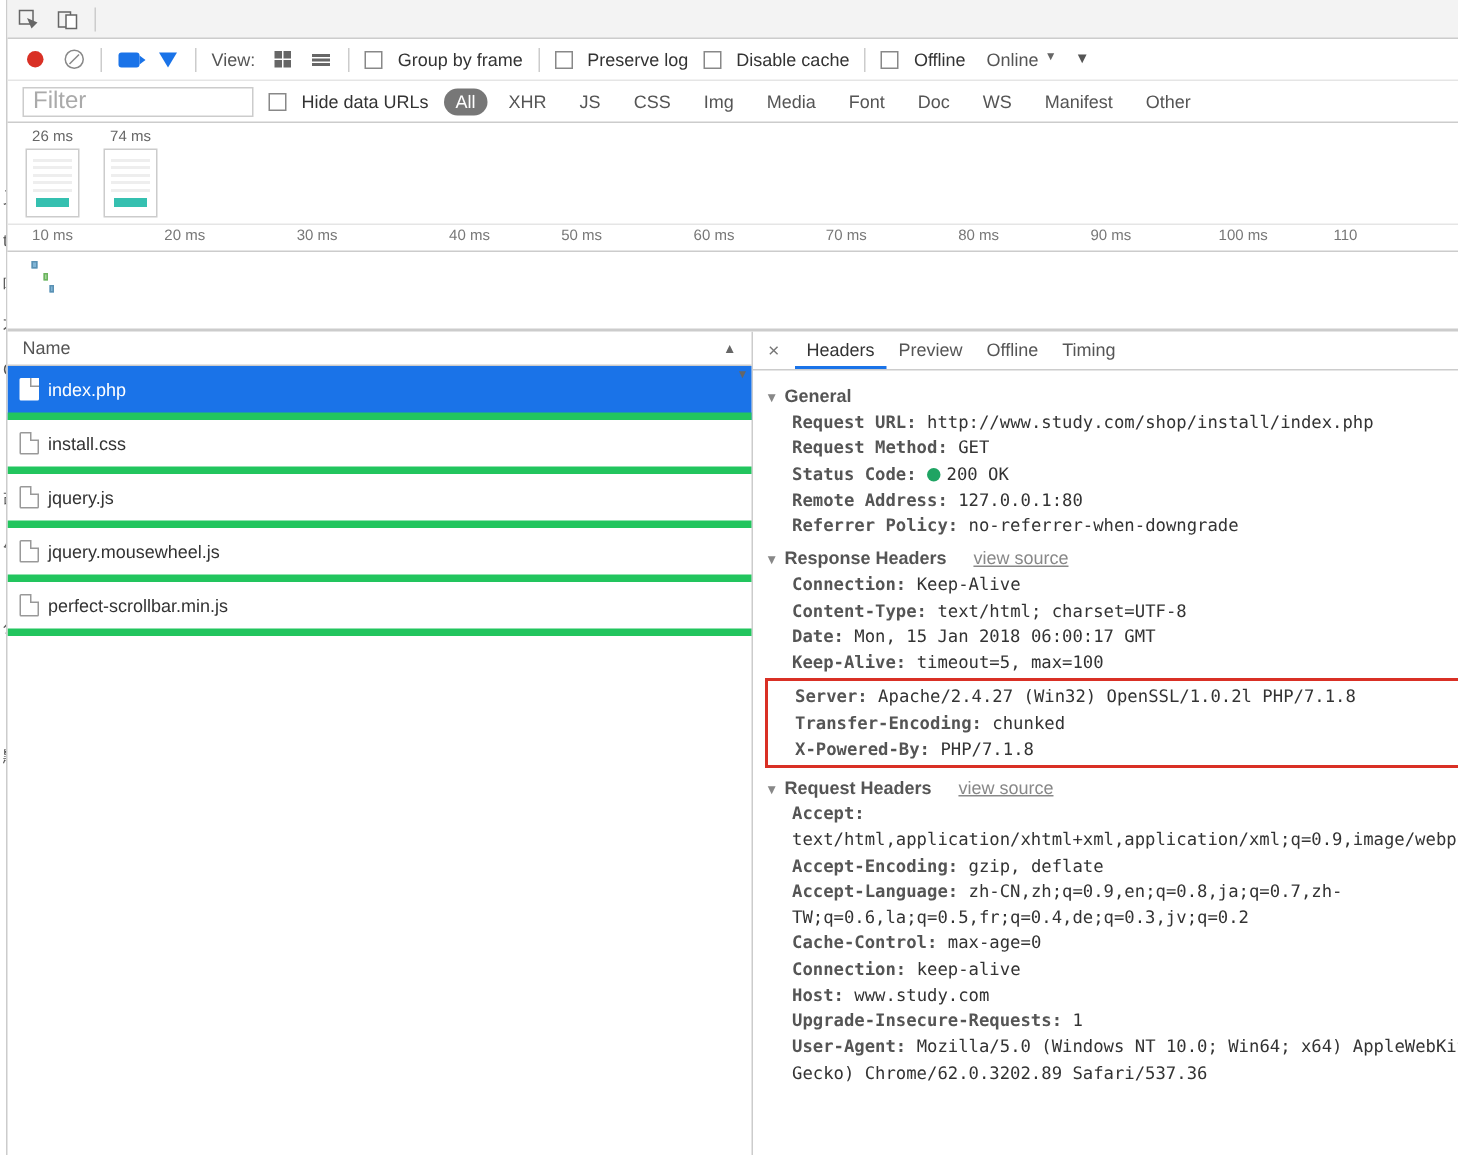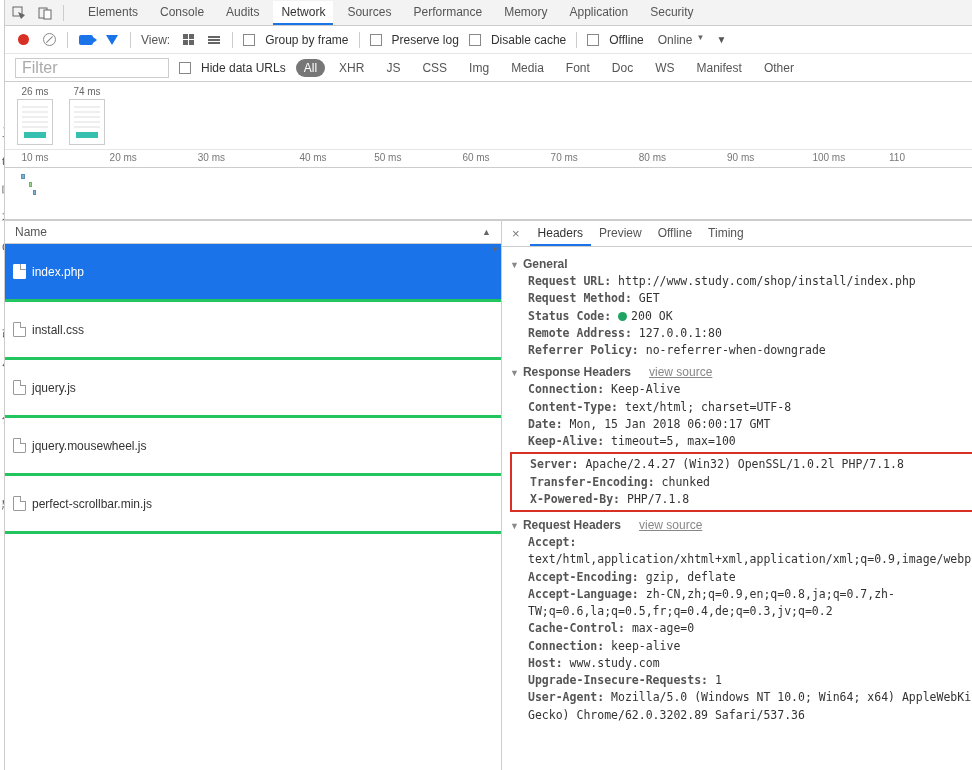--- a/index.html
+++ b/index.html
@@ -91,21 +91,21 @@
   .tick { position:absolute; top:2px; transform:translateX(-50%);}
   .waterfall { height:52px; border-bottom:1px solid #ccc; position:relative; background:#fff;}
   .wf-bar { position:absolute; height:5px; background:#7fb4d6; border:1px solid #5a91b3;}
   .wf-bar.g { background:#a5d79c; border-color:#6bb35e;}
 
   
   .split { flex:1; display:flex; overflow:hidden; border-top:1px solid #ccc;}
   .left-pane { width: 497px; border-right:1px solid #ccc; display:flex; flex-direction:column;}
   .left-head { display:flex; align-items:center; justify-content:space-between; padding:4px 10px; border-bottom:1px solid #ccc; color:#555;}
   .sort-tri { font-size:9px; color:#666;}
-  .file-row { display:flex; align-items:center; gap:6px; padding:20px 8px; border-bottom:3px solid #22c55e;}
+  .file-row { display:flex; align-items:center; gap:6px; padding:8px 8px; border-bottom:5px solid #22c55e;}
   .file-row.sel { background:#1a73e8; color:#fff; }
   .file-ico { width:13px;height:15px;border:1px solid #999;border-radius:1px;background:#fff;position:relative;}
   .file-row.sel .file-ico{border-color:#fff;}
   .file-ico::after{content:"";position:absolute;right:-1px;top:-1px;width:5px;height:5px;background:#fff;border-left:1px solid #999;border-bottom:1px solid #999;}
 
   .right-pane { flex:1; display:flex; flex-direction:column; overflow:auto; font-size:12px;}
   .rp-tabs { display:flex; align-items:center; gap:4px; height:26px; border-bottom:1px solid #ccc; padding:0 4px;}
   .rp-close { padding:0 6px; color:#777; font-size:13px; cursor:default;}
   .rp-tab { padding:4px 8px; color:#555; }
   .rp-tab.active { color:#333; border-bottom:2px solid #1a73e8;}
@@ -153,31 +153,20 @@
           <path d="M6 6 L13 9 L9 13 Z" fill="#666"></path>
         </svg>
     </span>
     <span class="ico">
       <svg width="14" height="14">
           <rect x="1" y="2" width="8" height="10" fill="none" stroke="#666"></rect>
           <rect x="6" y="4" width="7" height="9" fill="#fff" stroke="#666"></rect>
         </svg>
     </span>
     <span class="sep"></span>
-    <div class="tabs" id="panel-tabs">
-        <span class="tab ">Elements</span>
-        <span class="tab ">Console</span>
-        <span class="tab ">Audits</span>
-        <span class="tab active">Network</span>
-        <span class="tab ">Sources</span>
-        <span class="tab ">Performance</span>
-        <span class="tab ">Memory</span>
-        <span class="tab ">Application</span>
-        <span class="tab ">Security</span>
-      </div>
     <span class="spacer"></span>
 
   </div>
 
   <div class="toolbar">
     <span class="ico">
         <span class="record-dot"></span>
       </span>
     <span class="ico">
         <span class="no-circ"></span>

